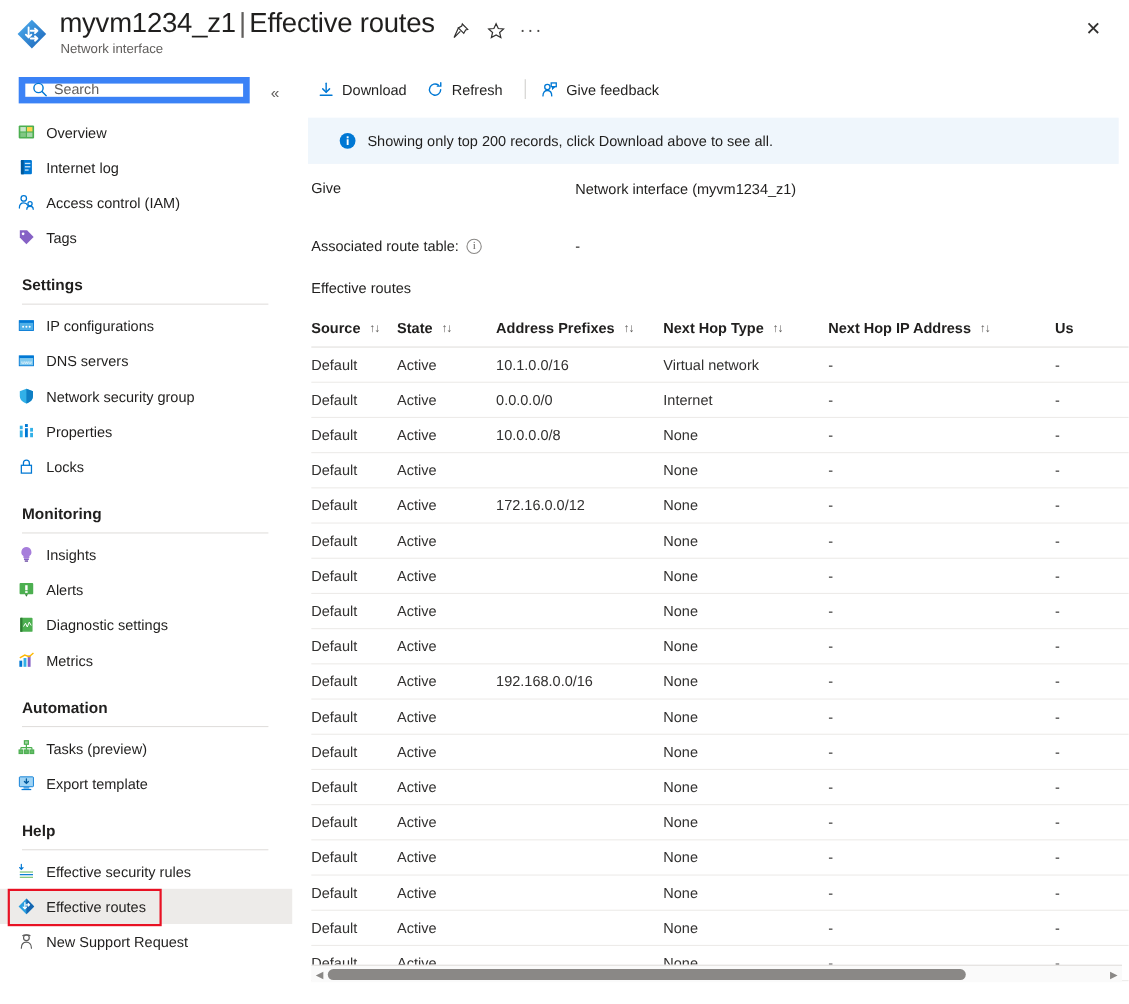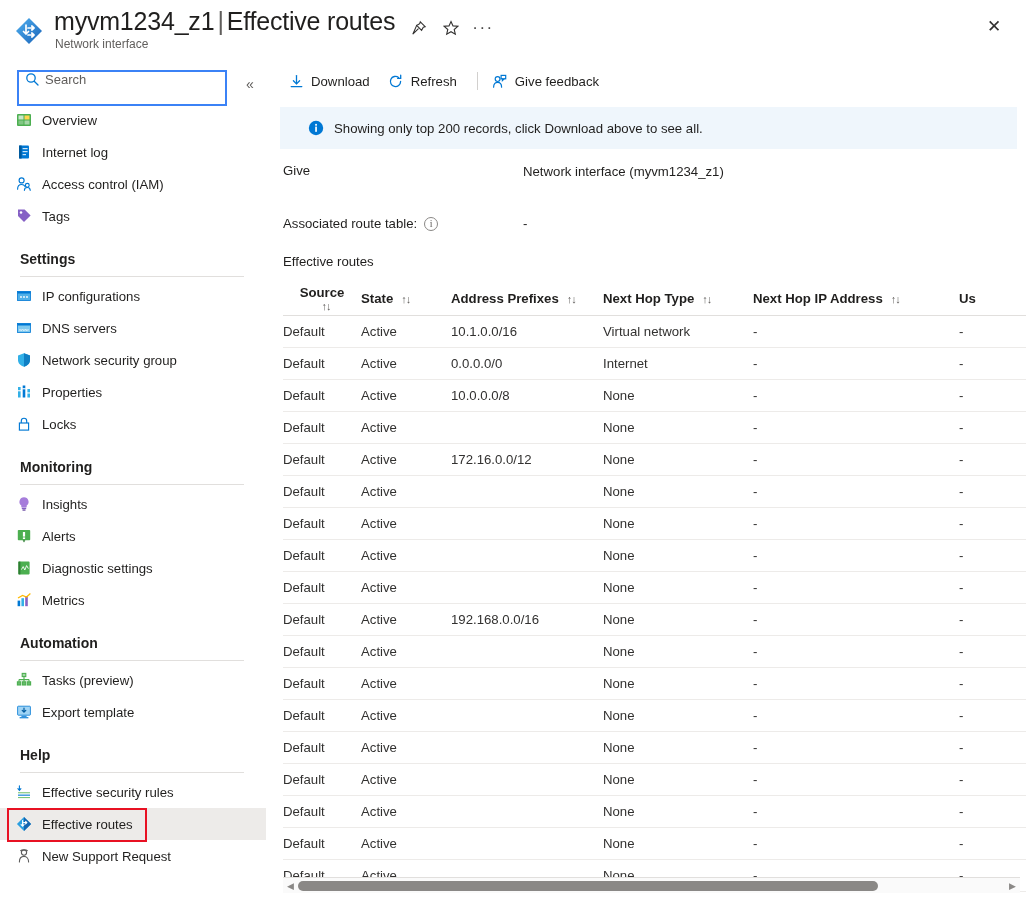--- a/index.html
+++ b/index.html
@@ -38,23 +38,23 @@
   .ic-more { left: 469px; font-size: 17px; letter-spacing: 1.5px; line-height: 10px; color: #494847; }
   .ic-close{ left: 978px; top: 10px; width: 32px; height: 32px; font-size: 17px; color: #323130; }
 
   
   .nav {
     position: absolute; left: 0; top: 60px; width: 266px; height: 853px;
     background: #fff; overflow: hidden;
   }
   .searchrow { position: absolute; left: 17px; top: 10px; width: 248px; height: 30px; }
   .searchbox {
-    position: absolute; left: 0; top: 0; width: 210px; height: 36px;
-    border: 2px solid #3b82f6; background: #fff;
-    display: flex; align-items: flex-start; padding: 0 6px;
+    position: absolute; left: 0; top: 0; width: 210px; height: 24px;
+    border: 6px solid #3b82f6; background: #fff;
+    display: flex; align-items: flex-end; padding: 0 6px;
   }
   .searchbox .mag { width: 14px; height: 14px; flex: 0 0 14px; margin-right: 6px; color: #0078d4; }
   .searchbox .ph { font-size: 13px; color: #605e5c; }
   .collapse {
     position: absolute; left: 222px; top: 3px; width: 22px; height: 22px;
     display: flex; align-items: center; justify-content: center;
     color: #605e5c; font-size: 14px; cursor: pointer;
   }
 
   .navlist { position: absolute; left: 0; top: 44px; width: 266px; }
@@ -121,21 +121,21 @@
   .th {
     display: flex; align-items: center; font-size: 13.2px; font-weight: 700;
     color: #201f1e; cursor: pointer; white-space: nowrap;
   }
   .th .sortic { margin-left: 8px; font-size: 11px; color: #605e5c; font-weight: 400; letter-spacing: -1px; }
   .trow {
     display: flex; height: 32px; align-items: center;
     border-bottom: 1px solid #edebe9; font-size: 13.2px; color: #323130;
   }
   .td { white-space: nowrap; overflow: hidden; }
-  .c0 { width: 78px; flex-direction: column; }  
+  .c0 { width: 78px; }  
   .c1 { width: 90px; }  
   .c2 { width: 152px; } 
   .c3 { width: 150px; } 
   .c4 { width: 206px; } 
   .c5 { width: 60px; }  
 
   
   .hscroll {
     position: absolute; left: 17px; bottom: 20px; width: 737px; height: 16px;
     background: #fafafa; border-top: 1px solid #e1dfdd; display: flex; align-items: center;

